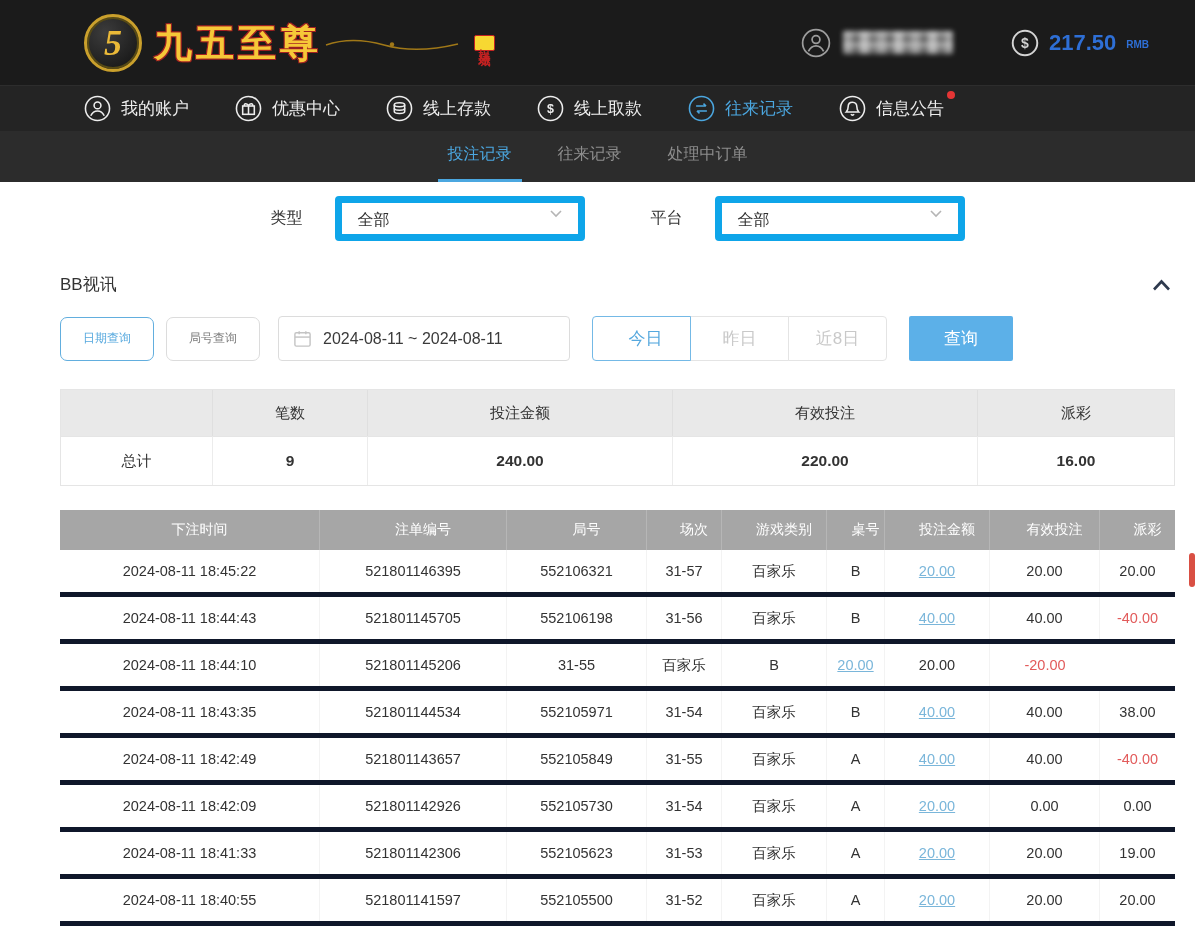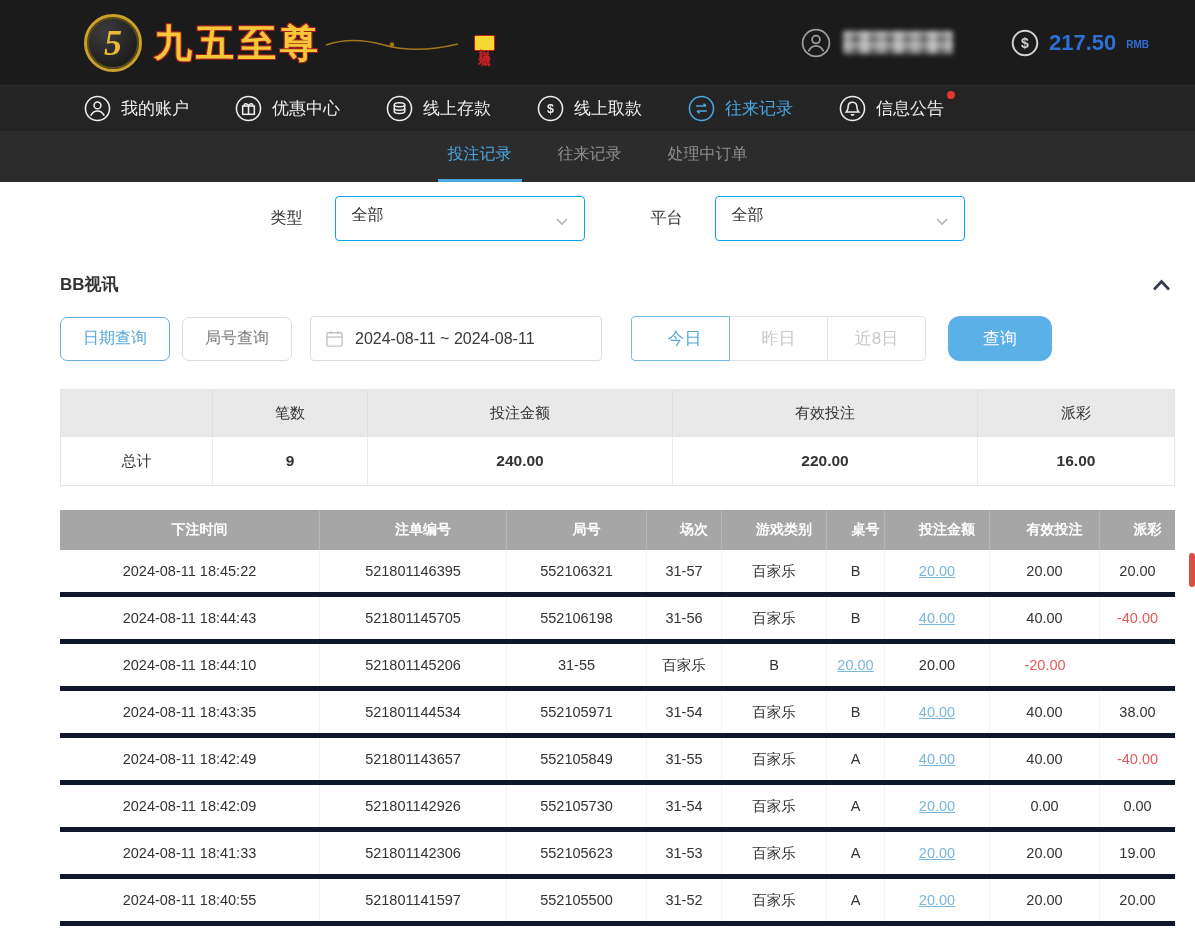--- a/index.html
+++ b/index.html
@@ -37,54 +37,54 @@
   .tabbar { height:51px; background:#2c2c2c; display:flex; justify-content:center; gap:26px; }
   .tab { line-height:46px; padding:0 10px; font-size:16px; color:#8e8e8e; border-bottom:3px solid transparent; cursor:pointer; }
   .tab.active { color:#4ba7e0; border-bottom-color:#4ba7e0; }
 
   
   main { padding:0 20px 0 60px; }
 
   .filter-row { display:flex; justify-content:center; align-items:center; gap:32px; margin-top:14px; }
   .filter-label { font-size:16px; color:#333; }
   .filter-label.second { margin-left:34px; }
-  .select { width:250px; height:45px; border:1px solid #0ea5e9; border-radius:4px; background:#fff; display:flex; align-items:flex-end; justify-content:space-between; padding:14px 16px; font-size:16px; color:#333; cursor:pointer; }
+  .select { width:250px; height:45px; border:7px solid #0ea5e9; border-radius:4px; background:#fff; display:flex; align-items:flex-start; justify-content:space-between; padding:7px 16px; font-size:16px; color:#333; cursor:pointer; }
 
   .section-row { display:flex; justify-content:space-between; align-items:center; margin-top:32px; }
-  .section-title { font-size:17px; font-weight:bold; color:#333; }
+  .section-title { font-size:17px; font-weight:normal; color:#333; }
   .collapse-btn { cursor:pointer; display:flex; padding:4px; }
 
   .query-row { display:flex; align-items:center; margin-top:20px; gap:12px; }
-  .pill { height:44px; padding:0 22px; border-radius:7px; background:#fff; font-size:16px; cursor:pointer; }
+  .pill { height:44px; padding:0 22px; border-radius:7px; background:#fff; font-size:12px; cursor:pointer; }
   .pill.blue { border:1px solid #62aede; color:#55a8de; }
   .pill.gray { border:1px solid #dcdcdc; color:#7a7a7a; }
   .date-box { height:45px; width:292px; border:1px solid #dcdcdc; border-radius:4px; background:#fff; display:flex; align-items:center; gap:11px; padding:0 14px; font-size:16px; color:#3a3a3a; margin-left:6px; cursor:pointer; }
   .btn-group { display:flex; margin-left:10px; }
   .seg { height:45px; width:99px; background:#fff; border:1px solid #e4e4e4; font-size:17px; color:#c9c9c9; cursor:pointer; margin-left:-1px; }
-  .seg.first { border-radius:4px 0 0 4px; margin-left:7px;padding-left:8px; }
+  .seg.first { border-radius:4px 0 0 4px; margin-left:0;padding-left:8px; }
   .seg.last { border-radius:0 4px 4px 0; }
   .seg.active { border-color:#74b9e6; color:#55a8de; position:relative; z-index:1; }
-  .search-btn { height:45px; width:104px; margin-left:10px; border:none; border-radius:12px; background:#5cb0e8; color:#fff; font-size:17px; cursor:pointer; }
+  .search-btn { height:45px; width:104px; margin-left:10px; border:none; border-radius:2px; background:#5cb0e8; color:#fff; font-size:17px; cursor:pointer; }
 
   
   .sum-table { margin-top:28px; border:1px solid #e5e5e5; }
   .sum-row { display:grid; grid-template-columns:152px 155px 305px 305px 1fr; }
   .sum-row.head { background:#e9e9e9; height:46px; }
   .sum-row.body { background:#fff; height:49px; }
   .scell { display:flex; align-items:center; justify-content:center; font-size:15px; color:#333; border-right:1px solid #dfdfdf; }
   .scell:last-child { border-right:none; }
   .sum-row.body .scell { border-top:1px solid #e5e5e5; border-right:1px solid #ececec; }
   .sum-row.body .scell:last-child { border-right:none; }
   .scell.val { font-weight:bold; font-size:15.5px; }
 
   
   .bets-table { margin-top:24px; }
   .thead, .trow { display:grid; grid-template-columns:260px 187px 140px 75px 105px 58px 105px 110px 1fr; }
   .thead { background:#a6a6a6; height:40px; }
-  .hcell { display:flex; align-items:center; justify-content:center; color:#fff; font-size:14px; font-weight:bold; border-right:1px solid #b6b6b6;padding-left:20px; }
+  .hcell { display:flex; align-items:center; justify-content:center; color:#fff; font-size:14px; font-weight:normal; border-right:1px solid #b6b6b6;padding-left:20px; }
   .hcell:last-child { border-right:none; }
   .trow { height:47px; border-bottom:5px solid #0f172a; background:#fff; }
   .tcell { display:flex; align-items:center; justify-content:center; font-size:14.5px; color:#333; border-right:1px solid #f3f3f3; }
   .tcell:last-child { border-right:none; }
   .link { color:#7ab6da; text-decoration:underline; cursor:pointer; }
   .neg { color:#e25b5b; }
 
   .scroll-thumb { position:absolute; right:0; top:553px; width:6px; height:34px; background:#d94f43; border-radius:3px; }
 </style>
 </head>

